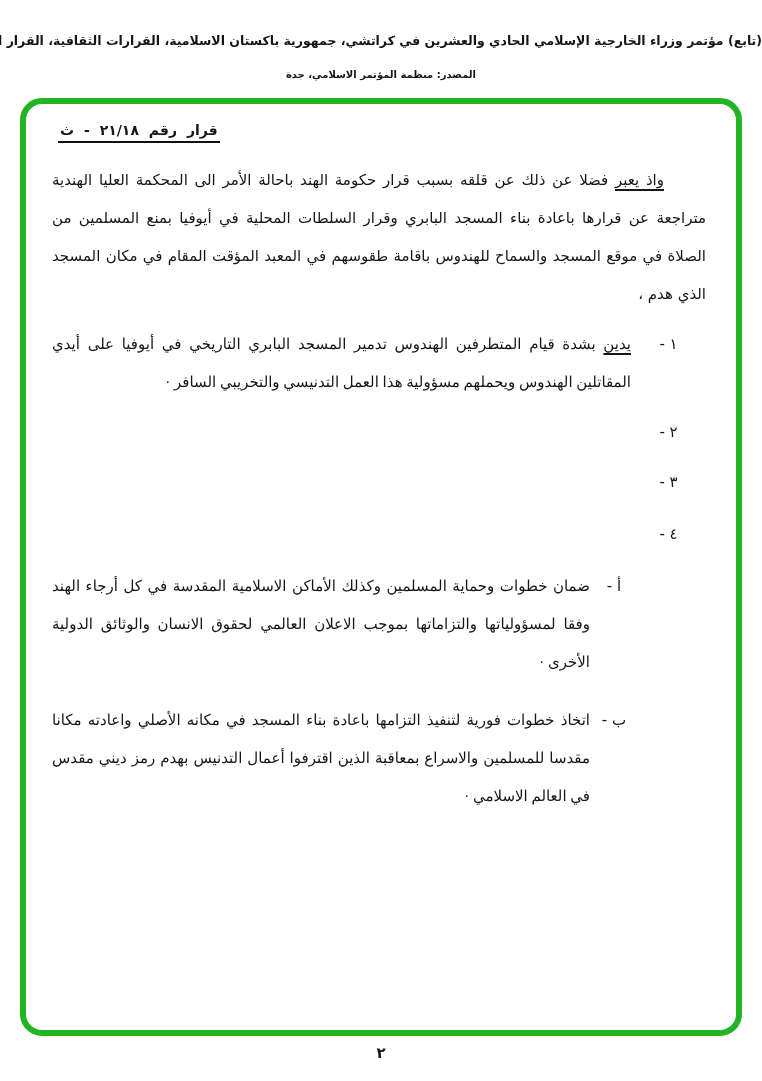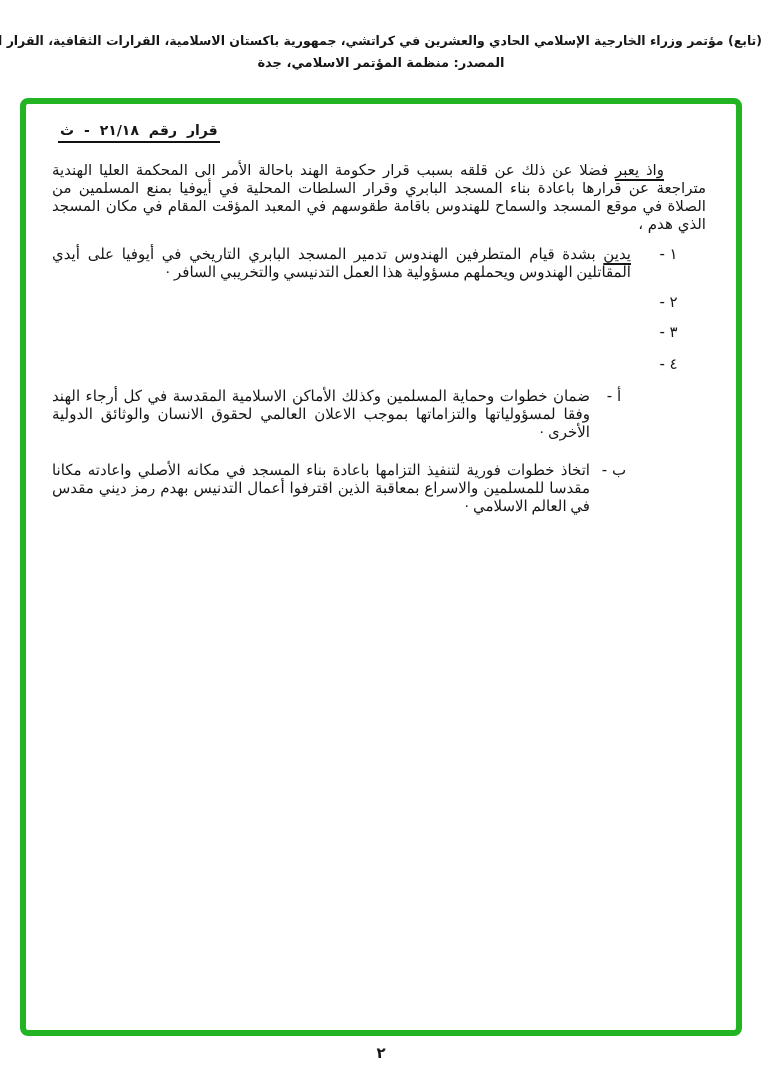--- a/index.html
+++ b/index.html
@@ -13,39 +13,39 @@
   }
   
   .hdr{
     position:absolute;top:33px;left:0;width:762px;
     direction:rtl;text-align:center;
   }
   .hdr-l1{
     font-size:12.5px;font-weight:bold;white-space:nowrap;letter-spacing:0;
   }
   .hdr-l2{
-    font-size:13px;font-weight:bold;margin-top:7px;
+    font-size:10px;font-weight:bold;margin-top:21px;
   }
   
   .box{
     position:absolute;left:20px;top:98px;
     width:722px;height:938px;box-sizing:border-box;
-    border:6px solid #22b422;border-radius:8px;
+    border:6px solid #22b422;border-radius:22px;
     padding:12px 30px 10px 26px;
     direction:rtl;
     overflow:hidden;
   }
   .title-row{text-align:left;margin-top:4px;}
   .doc-title{
     display:inline-block;
     font-size:14px;font-weight:bold;word-spacing:5px;
     border-bottom:2px solid #111;padding:0 2px 3px 2px;
     margin-left:6px;
   }
-  .body-text{font-size:15px;line-height:18px;}
+  .body-text{font-size:15px;line-height:38px;}
   p{margin:0;text-align:justify;}
   .lead{text-decoration:underline;text-underline-offset:4px;text-decoration-thickness:1.5px;}
   .intro{margin-top:18px;text-indent:42px;}
   .row{display:flex;margin-top:12px;}
   .row .marker{flex:0 0 75px;text-align:center;direction:ltr;}
   .row .itext{flex:1 1 auto;font-family:Liberation Serif, serif;}
   .row.sub{margin-right:68px;margin-top:14px;}
   .row.sub .marker{flex:0 0 48px;}
   .row.item4{margin-top:14px;}
   .row.subb{margin-top:20px;}

